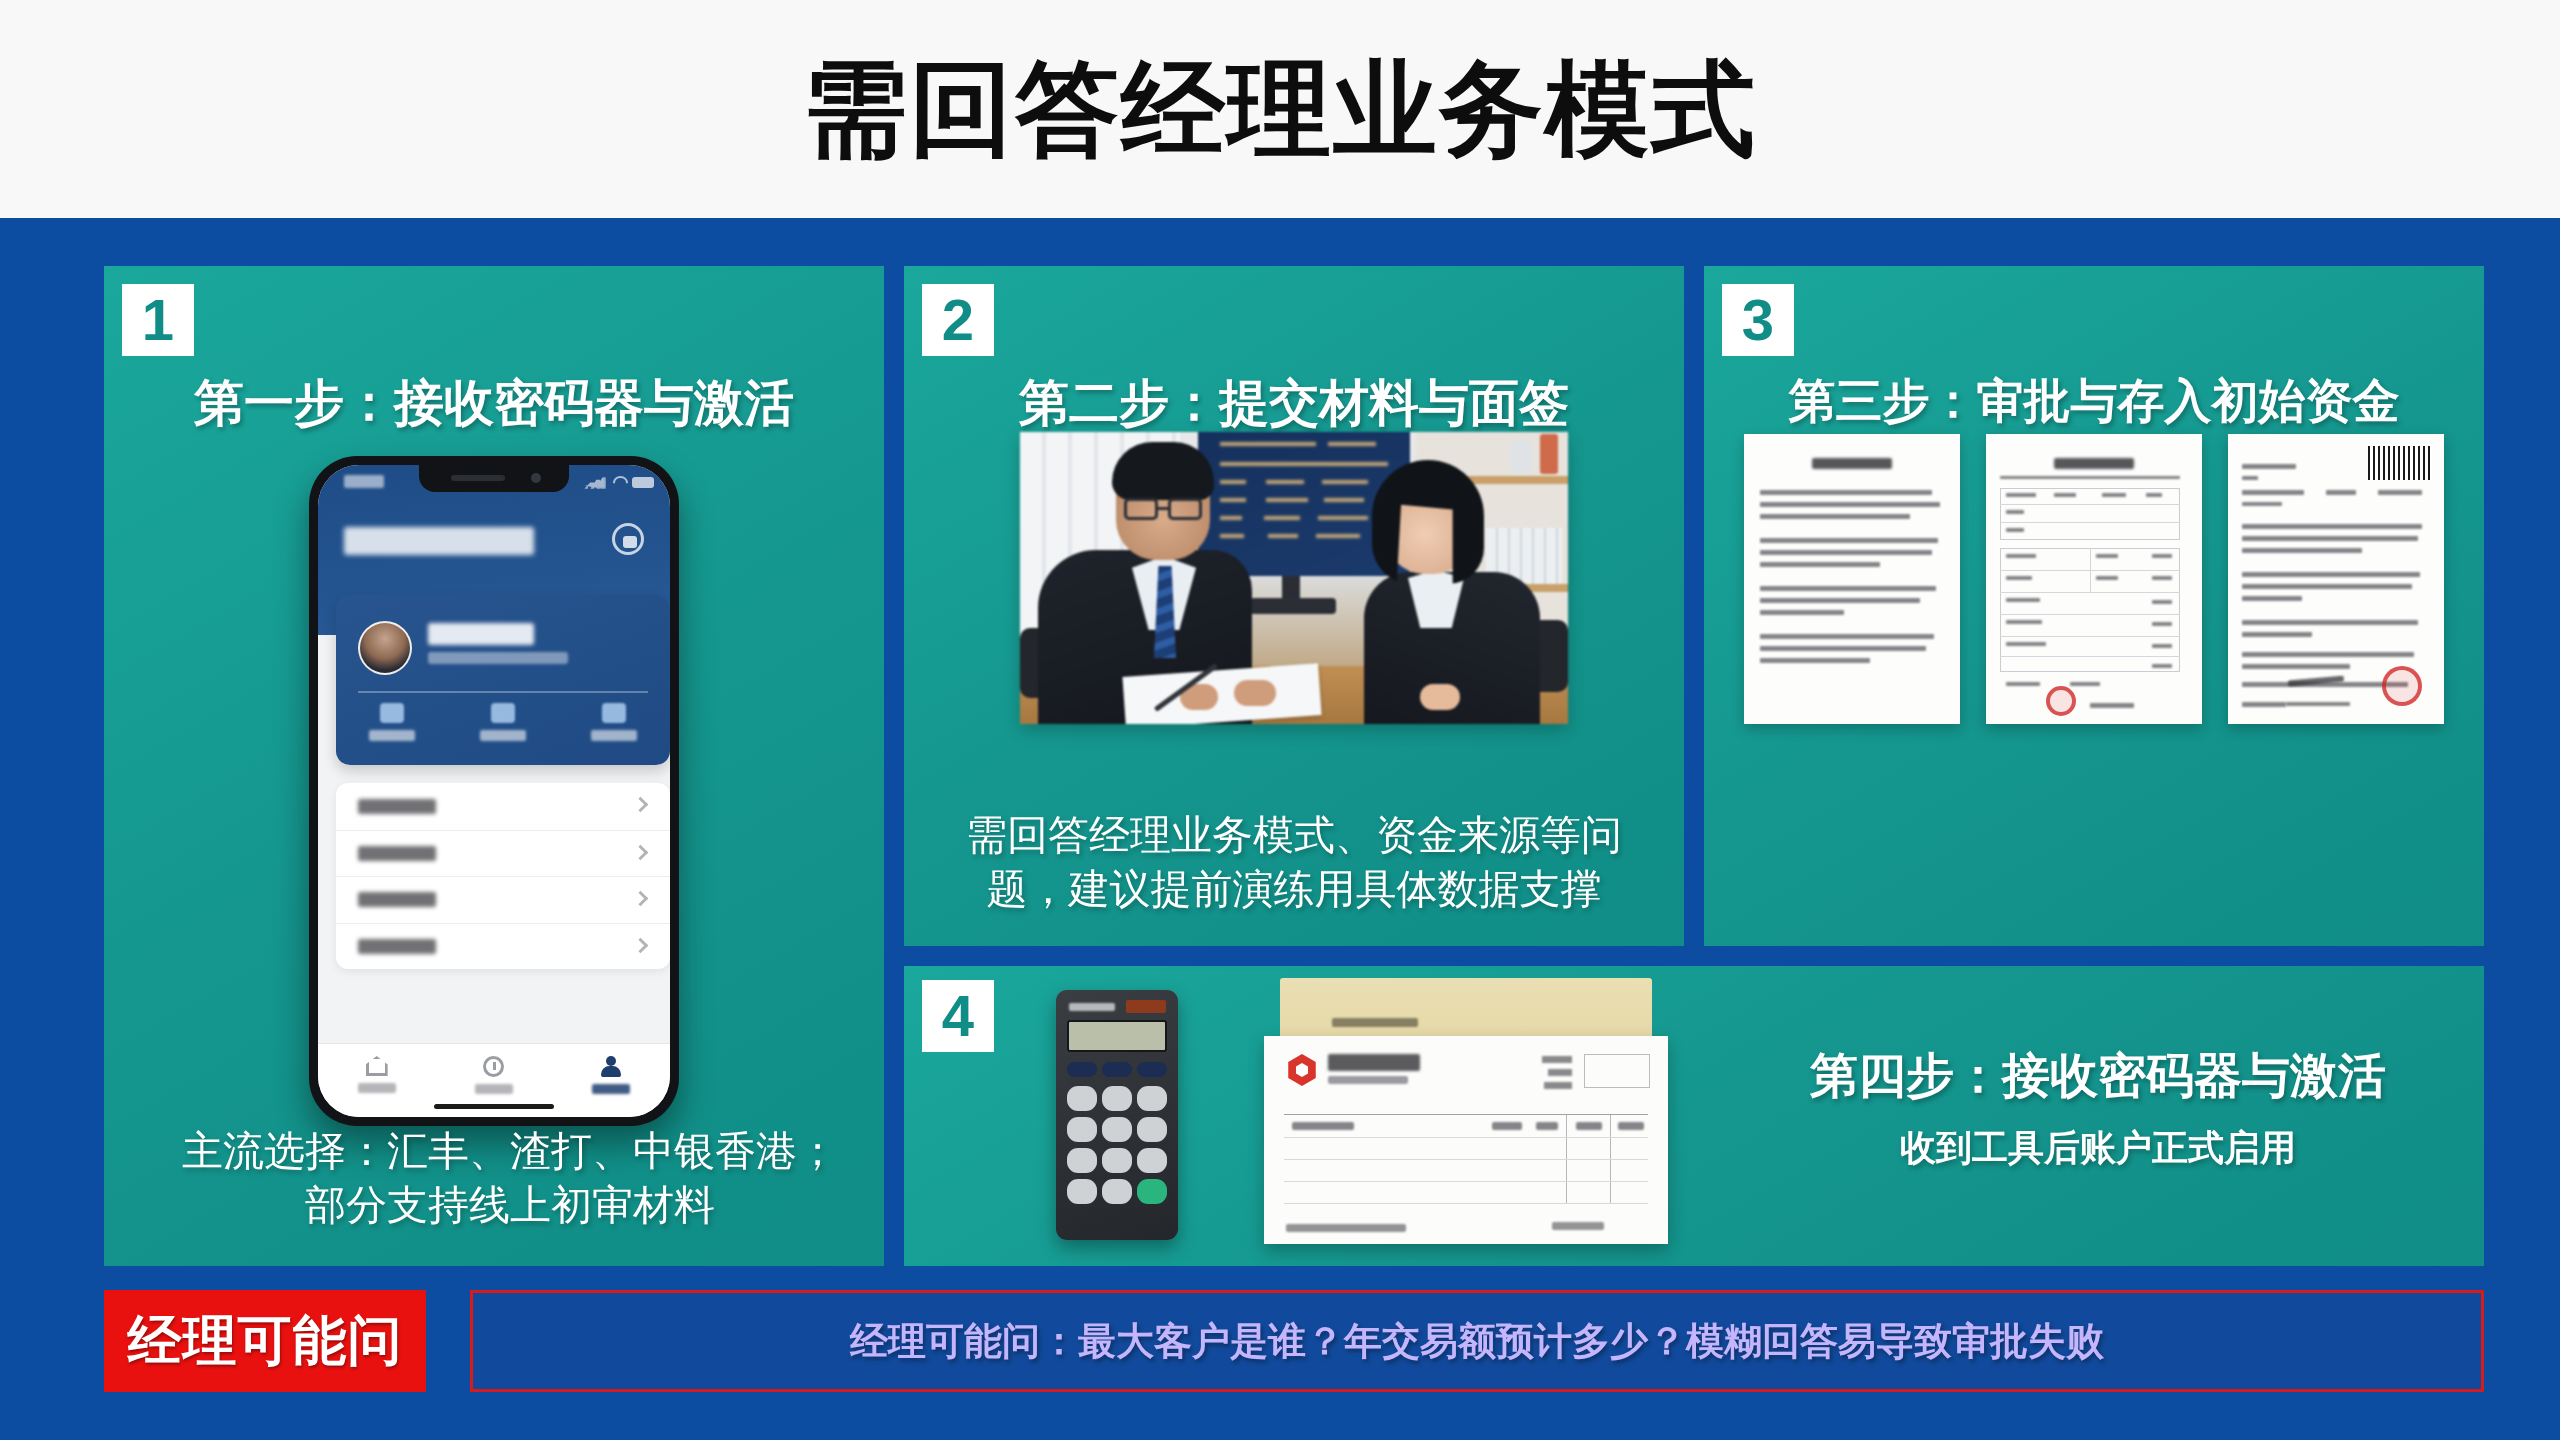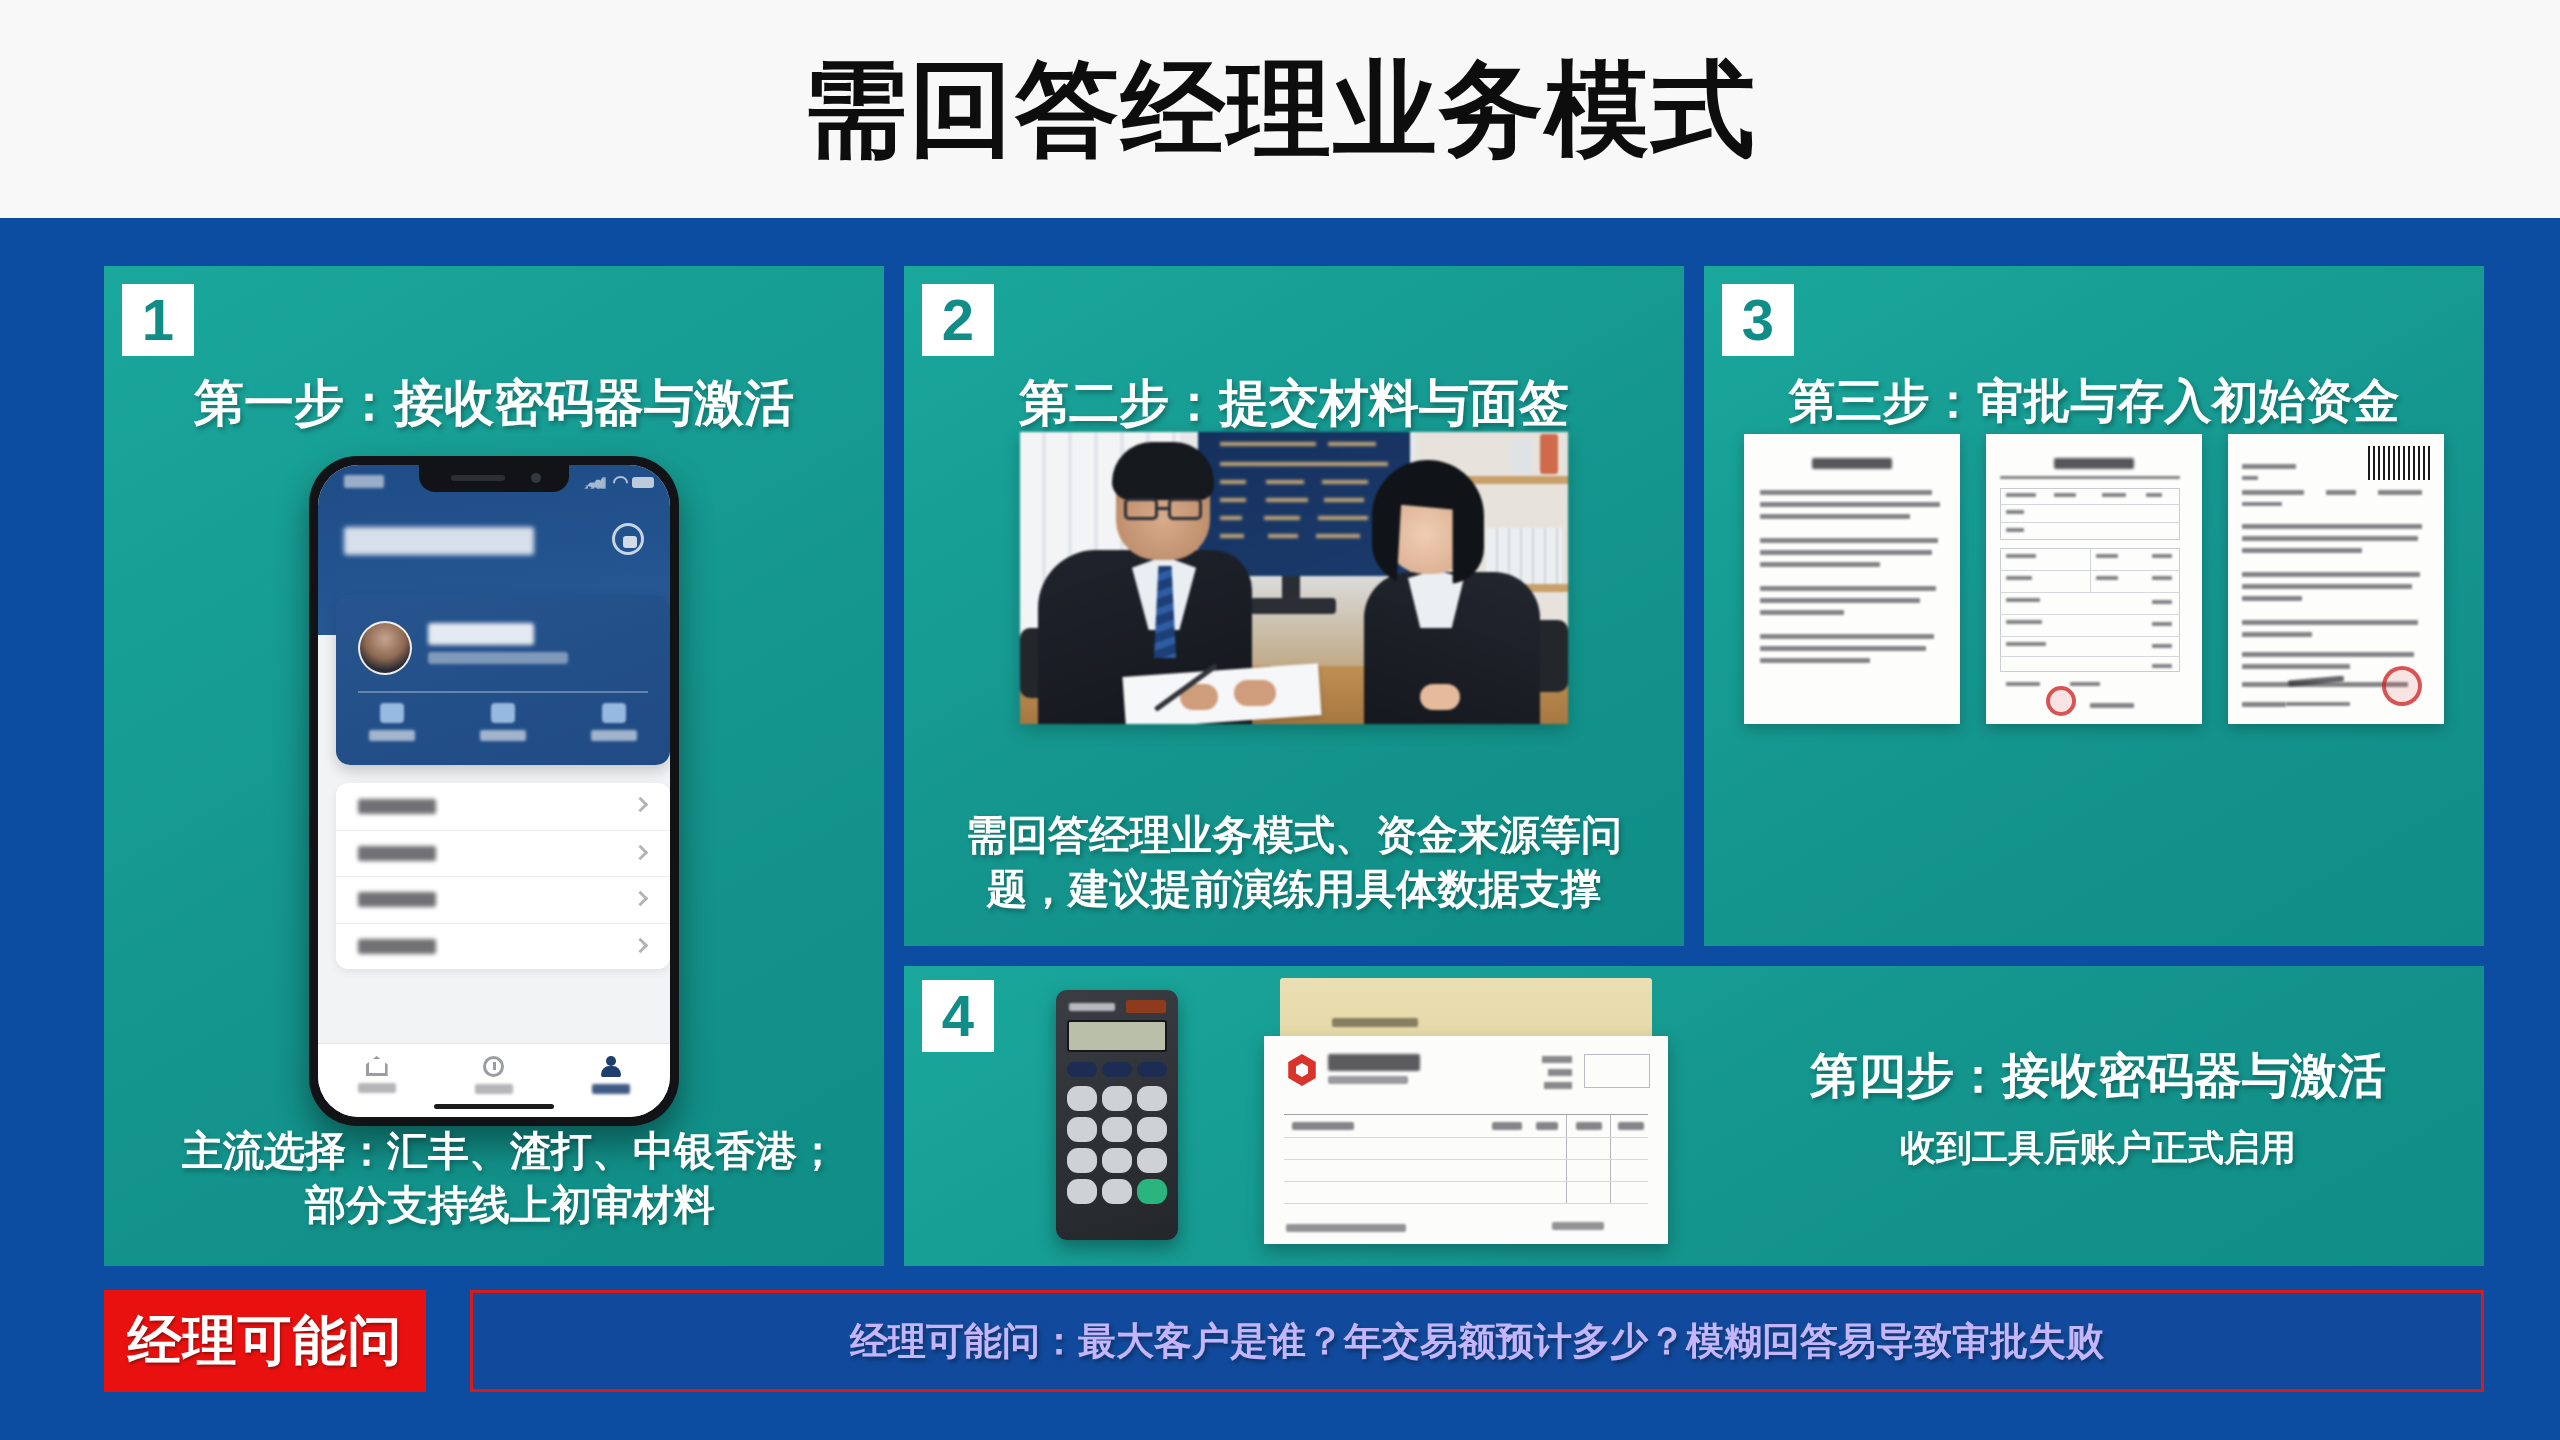--- a/index.html
+++ b/index.html
@@ -47,21 +47,21 @@
     color:#ffffff; font-weight:bold; white-space:nowrap;
     text-shadow:2px 3px 5px rgba(0,0,0,.30);
   }
   .card1 .card-title, .card2 .card-title, .card3 .card-title {
     top:104px; font-size:50px;
   }
   .card3 .card-title { font-size:47px; }
 
   .card-caption {
     position:absolute; left:0; width:100%; text-align:center;
-    color:#ffffff; font-weight:bold; font-size:41px; line-height:1.30;
+    color:#ffffff; font-weight:normal; font-size:41px; line-height:1.30;
     text-shadow:2px 3px 5px rgba(0,0,0,.28); padding:0 26px;
   }
   .card1 .card-caption { bottom:34px;margin-left:16px; }
   .card2 .card-caption { bottom:30px; }
   .card3 .card-caption { bottom:30px; }
 
   
   .c4-text { position:absolute; right:36px; top:78px; width:700px; text-align:center; }
   .c4-title {
     color:#fff; font-size:48px; font-weight:bold; white-space:nowrap;

